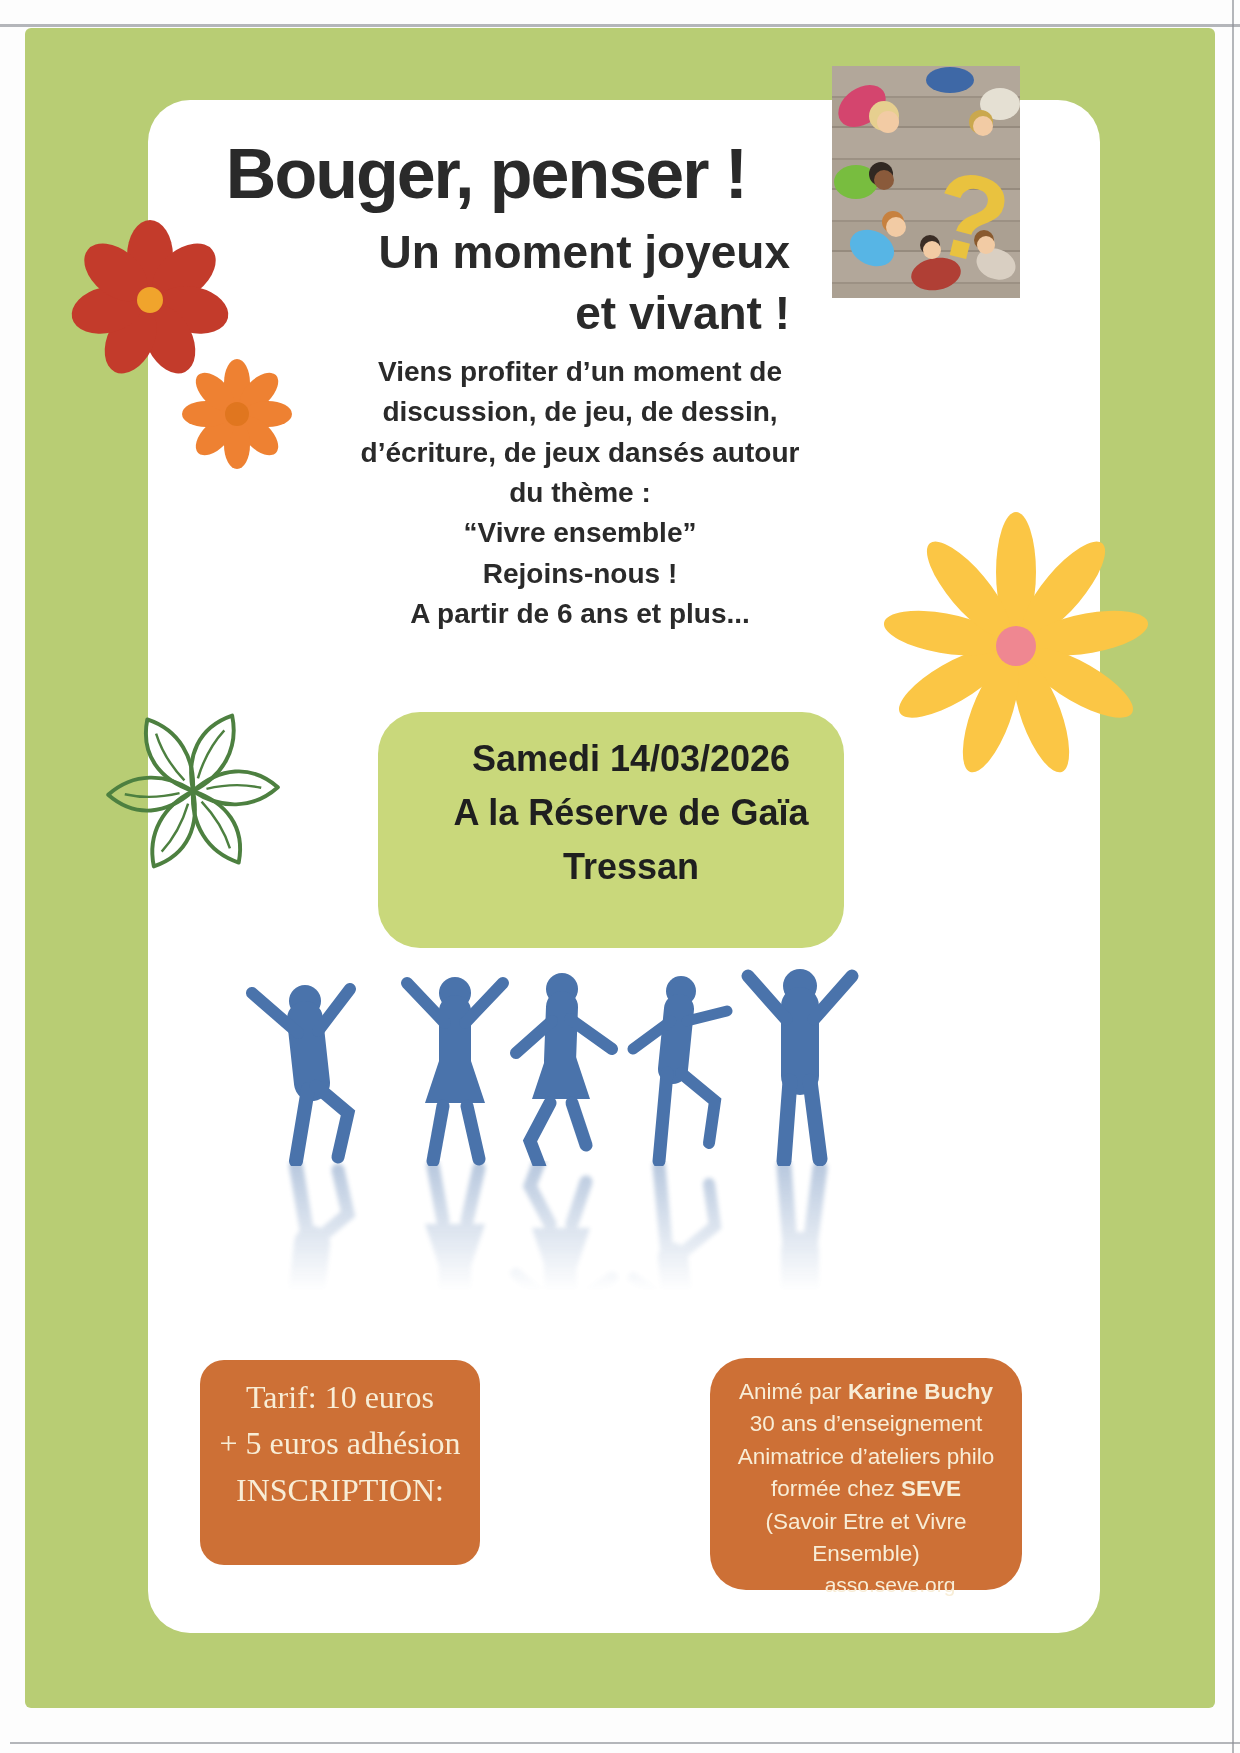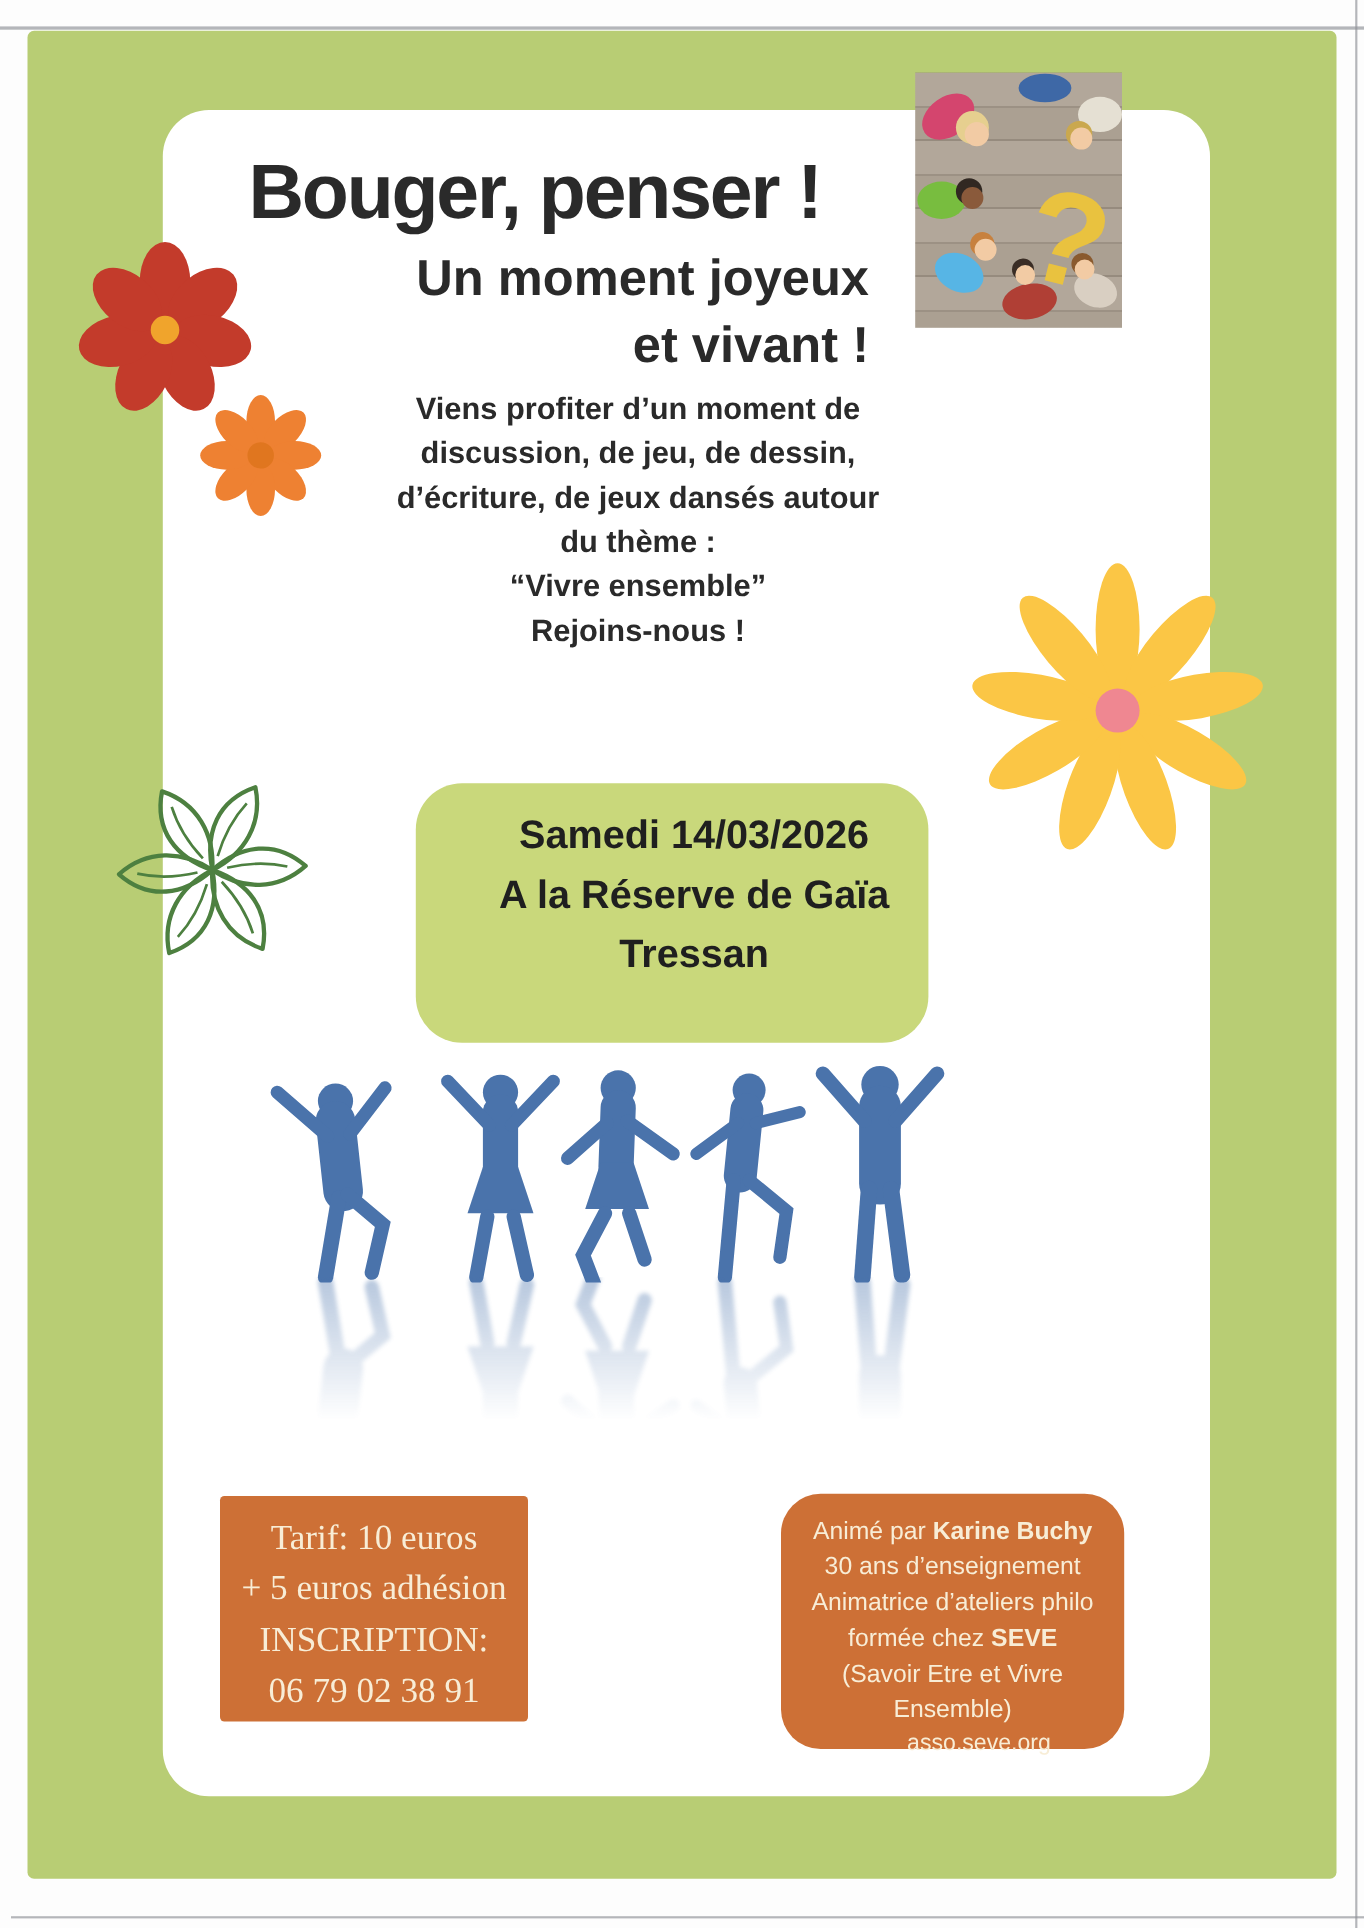--- a/index.html
+++ b/index.html
@@ -21,21 +21,21 @@
   .schedule-box{position:absolute;left:378px;top:712px;width:466px;height:236px;border-radius:42px;
                 background:var(--schedule_green);z-index:3;text-align:center;
                 font-size:36px;font-weight:800;line-height:1.5;color:#1f1f1f;padding-top:20px;box-sizing:border-box;padding-left:40px;}
   .photo{position:absolute;left:832px;top:66px;width:188px;height:232px;z-index:4;overflow:hidden;
          background:repeating-linear-gradient(to bottom,#b2a79a 0 30px,#9c9184 30px 32px,#aba092 32px 60px,#968b7e 60px 62px);}
   .kids-wrap{position:absolute;left:225px;top:956px;width:640px;height:210px;z-index:3;}
   .kids-reflection{position:absolute;left:225px;top:1161px;width:640px;height:210px;z-index:3;
                    transform:scaleY(-1);opacity:.42;filter:blur(2px);
                    -webkit-mask-image:linear-gradient(to top,rgba(0,0,0,.95) 0%,rgba(0,0,0,0) 62%);
                    mask-image:linear-gradient(to top,rgba(0,0,0,.95) 0%,rgba(0,0,0,0) 62%);}
-  .price-box{position:absolute;left:200px;top:1360px;width:280px;height:205px;border-radius:4px;
+  .price-box{position:absolute;left:200px;top:1360px;width:280px;height:205px;border-radius:24px;
              background:var(--box_orange);z-index:3;text-align:center;color:var(--cream);
              font-family:"Liberation Serif","DejaVu Serif",serif;font-size:32px;line-height:1.45;
              padding-top:14px;box-sizing:border-box;}
   .host-box{position:absolute;left:710px;top:1358px;width:312px;height:232px;border-radius:36px;
             background:var(--box_orange);z-index:3;text-align:center;color:var(--cream);
             font-size:22.5px;line-height:1.44;padding-top:18px;box-sizing:border-box;font-weight:400;}
   .host-box b{font-weight:700;}
   .host-box .website{font-size:21px;padding-left:48px;}
 </style>
 </head>
@@ -109,20 +109,21 @@
     </g>
   </svg>
 
   <div class="intro">
     <div>Viens profiter d’un moment de</div>
     <div>discussion, de jeu, de dessin,</div>
     <div>d’écriture, de jeux dansés autour</div>
     <div>du thème :</div>
     <div>“Vivre ensemble”</div>
     <div>Rejoins-nous !</div>
+    <div>A partir de 6 ans et plus...</div>
   </div>
 
   <svg class="deco" style="left:880px;top:510px" width="272" height="272" viewBox="0 0 272 272">
     <g>
       <ellipse cx="136" cy="62" rx="20" ry="60" style="fill:var(--flower_yellow)"></ellipse>
       <ellipse cx="136" cy="62" rx="20" ry="60" style="fill:var(--flower_yellow)" transform="rotate(40 136 136)"></ellipse>
       <ellipse cx="136" cy="62" rx="20" ry="60" style="fill:var(--flower_yellow)" transform="rotate(80 136 136)"></ellipse>
       <ellipse cx="136" cy="62" rx="20" ry="60" style="fill:var(--flower_yellow)" transform="rotate(120 136 136)"></ellipse>
       <ellipse cx="136" cy="62" rx="20" ry="60" style="fill:var(--flower_yellow)" transform="rotate(160 136 136)"></ellipse>
       <ellipse cx="136" cy="62" rx="20" ry="60" style="fill:var(--flower_yellow)" transform="rotate(200 136 136)"></ellipse>
@@ -260,21 +261,20 @@
           <path d="M-10,-80 L-16,0" stroke-width="15" fill="none"></path>
           <path d="M10,-80 L20,-2" stroke-width="15" fill="none"></path>
         </g>
       </g>
     </svg></div>
 
   <div class="price-box">
     <div>Tarif: 10 euros</div>
     <div>+ 5 euros adhésion</div>
     <div>INSCRIPTION:</div>
-    <div>06 79 02 38 91</div>
   </div>
 
   <div class="host-box">
     <div><span>Animé par </span><b>Karine Buchy</b></div>
     <div>30 ans d’enseignement</div>
     <div>Animatrice d’ateliers philo</div>
     <div><span>formée chez </span><b>SEVE</b></div>
     <div>(Savoir Etre et Vivre</div>
     <div>Ensemble)</div>
     <div class="website">asso.seve.org</div>

